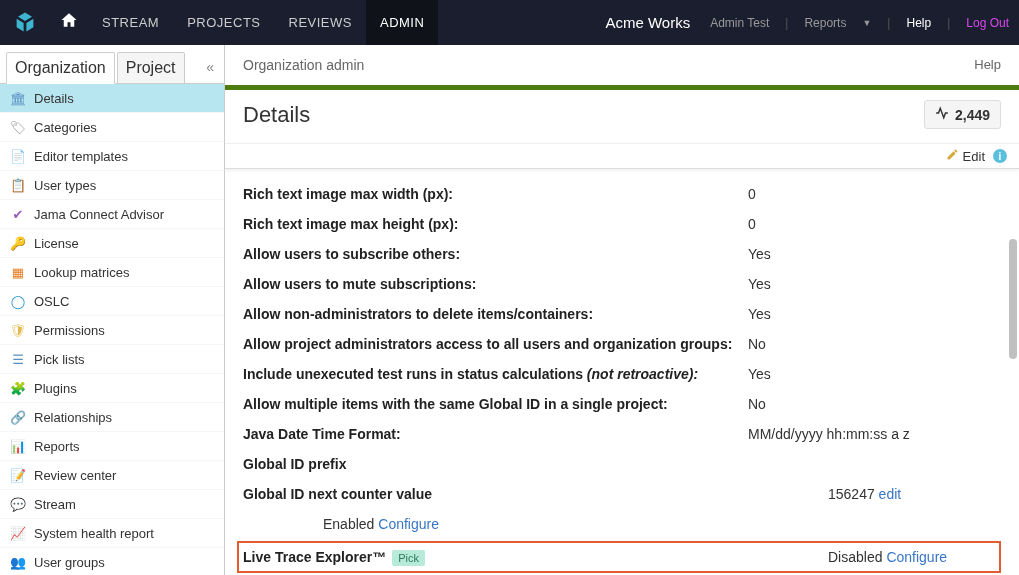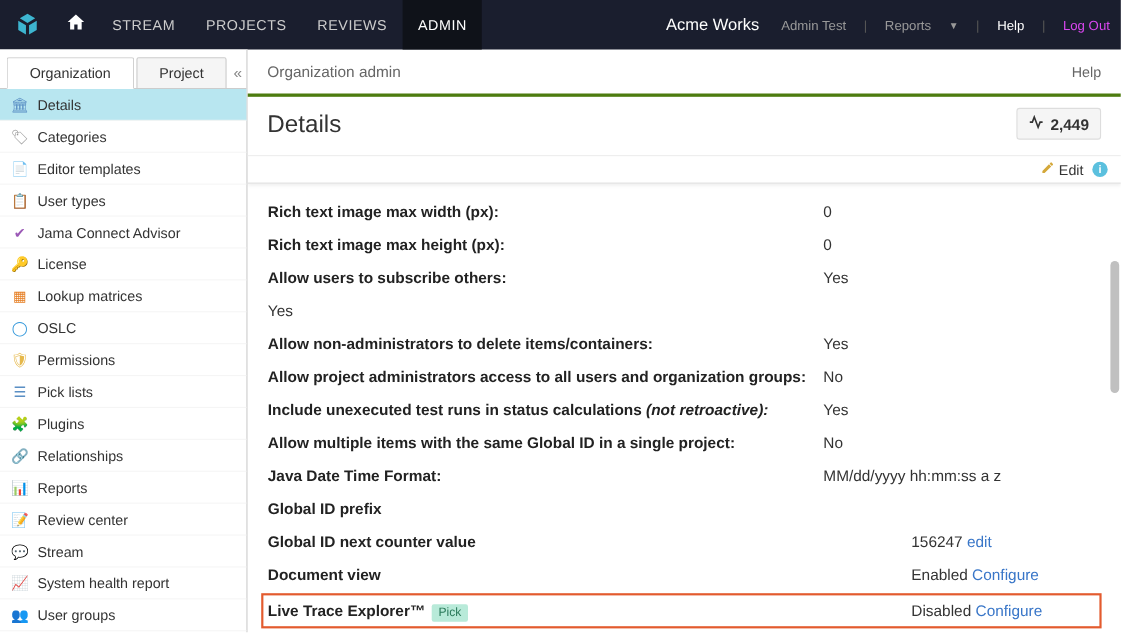--- a/index.html
+++ b/index.html
@@ -15,31 +15,31 @@
     .org-name { color: #fff; font-weight: 500; font-size: 15px; margin-right: 20px; }
     .user-area { color: #999; font-size: 12px; display: flex; align-items: center; gap: 16px; }
     .user-area .sep { color: #555; }
     .user-area a { color: #999; cursor: pointer; }
     .user-area .dropdown-caret { font-size: 9px; }
     
     .main { display: flex; height: calc(575px - 45px); }
     
     .sidebar { width: 225px; border-right: 1px solid #ccc; display: flex; flex-direction: column; background: #fff; }
     .tabs-row { display: flex; align-items: center; padding: 6px 6px 0 6px; position: relative; border-bottom: 1px solid #ccc; }
-    .sb-tab { border: 1px solid #ccc; padding: 6px 20px; font-size: 13px; background: #f5f5f5; cursor: pointer; margin-right: 2px; position: relative; top: 1px; border-radius: 2px 2px 0 0;}
+    .sb-tab { border: 1px solid #ccc; padding: 6px 8px; font-size: 16px; background: #f5f5f5; cursor: pointer; margin-right: 2px; position: relative; top: 1px; border-radius: 2px 2px 0 0;}
     .sb-tab.active { background: #fff; border-bottom: 1px solid #fff; font-weight: 400; color: #333; }
     .collapse-icon { margin-left: auto; color: #888; font-size: 14px; cursor: pointer; padding: 4px; }
     
     .sb-list { list-style: none; flex: 1; overflow-y: auto; }
     .sb-item { display: flex; align-items: center; padding: 6px 10px; cursor: pointer; border-bottom: 1px solid #f5f5f5; font-size: 13px; }
     .sb-item.active { background: #b8e6f0; }
     .sb-icon { width: 16px; height: 16px; margin-right: 8px; display: inline-flex; align-items: center; justify-content: center; font-size: 13px; }
     
     .content { flex: 1; display: flex; flex-direction: column; overflow: hidden; }
-    .content-header { display: flex; align-items: center; padding: 12px 18px; border-bottom: 3px solid #4d7c0f; }
+    .content-header { display: flex; align-items: flex-start; padding: 12px 18px; border-bottom: 5px solid #4d7c0f; }
     .content-header .breadcrumb { color: #666; font-size: 14px; }
     .content-header .help-link { margin-left: auto; color: #666; font-size: 13px; cursor: pointer; }
     
     .title-row { display: flex; align-items: center; padding: 10px 18px 14px 18px; border-bottom: 1px solid #eee; }
     .title-row h1 { font-size: 22px; font-weight: 400; color: #333; }
     .count-badge { margin-left: auto; background: #f5f5f5; border: 1px solid #ddd; padding: 5px 10px; border-radius: 3px; font-weight: bold; font-size: 14px; display: flex; align-items: center; gap: 6px; }
     .pulse-icon { font-size: 14px; }
     
     .toolbar { display: flex; justify-content: flex-end; align-items: center; padding: 4px 12px; border-bottom: 1px solid #ddd; gap: 8px; box-shadow: 0 2px 3px rgba(0,0,0,0.06); }
     .edit-btn { display: flex; align-items: center; gap: 4px; color: #333; font-size: 13px; cursor: pointer; }
@@ -213,20 +213,21 @@
         </div>
         <div class="prop-row">
           <div class="prop-label">Rich text image max height (px):</div>
           <div class="prop-value">0</div>
         </div>
         <div class="prop-row">
           <div class="prop-label">Allow users to subscribe others:</div>
           <div class="prop-value">Yes</div>
         </div>
         <div class="prop-row">
+          <div class="prop-label">Allow users to mute subscriptions:</div>
           <div class="prop-value">Yes</div>
         </div>
         <div class="prop-row">
           <div class="prop-label">Allow non-administrators to delete items/containers:</div>
           <div class="prop-value">Yes</div>
         </div>
         <div class="prop-row">
           <div class="prop-label">Allow project administrators access to all users and organization groups:</div>
           <div class="prop-value">No</div>
         </div>
@@ -243,21 +244,20 @@
           <div class="prop-value">MM/dd/yyyy hh:mm:ss a z</div>
         </div>
         <div class="prop-row">
           <div class="prop-label">Global ID prefix</div>
         </div>
         <div class="prop-row">
           <div class="prop-label">Global ID next counter value</div>
           <div class="prop-value right">156247 <span class="link">edit</span></div>
         </div>
         <div class="prop-row">
-          <div class="prop-label">Document view</div>
           <div class="prop-value right">Enabled <span class="link">Configure</span></div>
         </div>
         <div class="prop-row highlight-row">
           <div class="prop-label">Live Trace Explorer™<span class="beta-badge">Pick</span></div>
           <div class="prop-value right">Disabled <span class="link">Configure</span></div>
         </div>
         <div class="prop-row"></div>
       </div>
   </div>
 </div>

